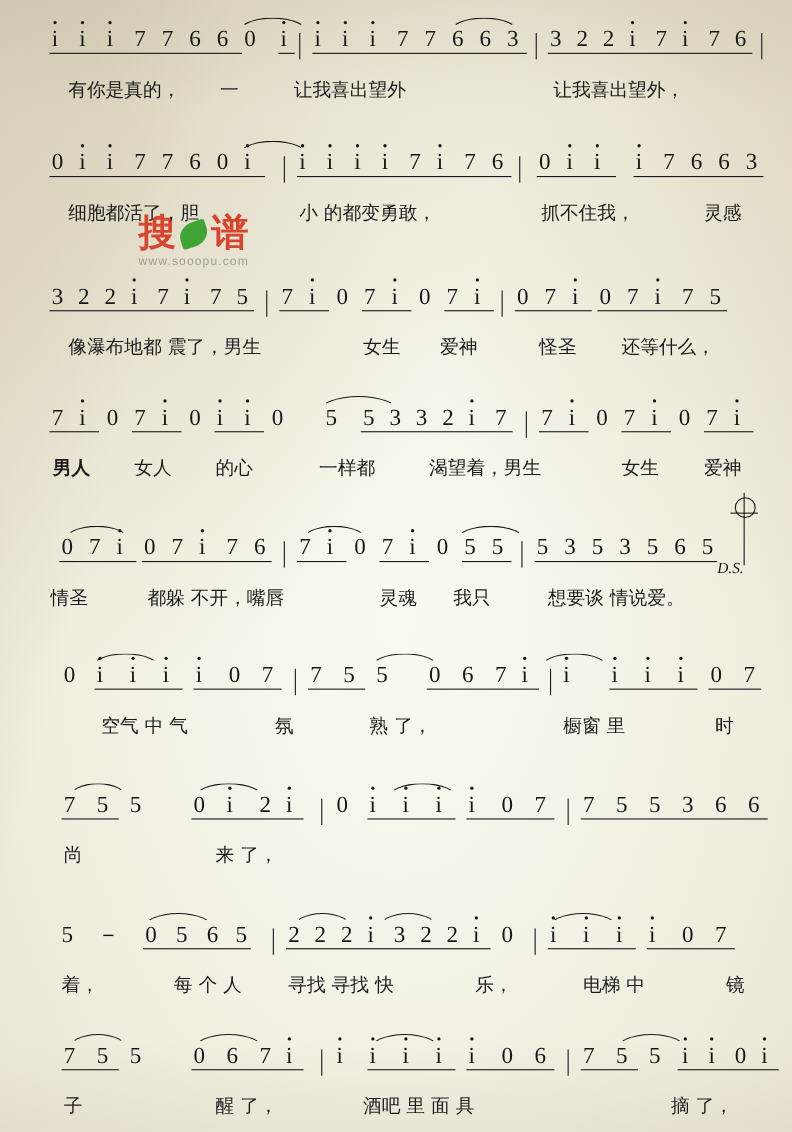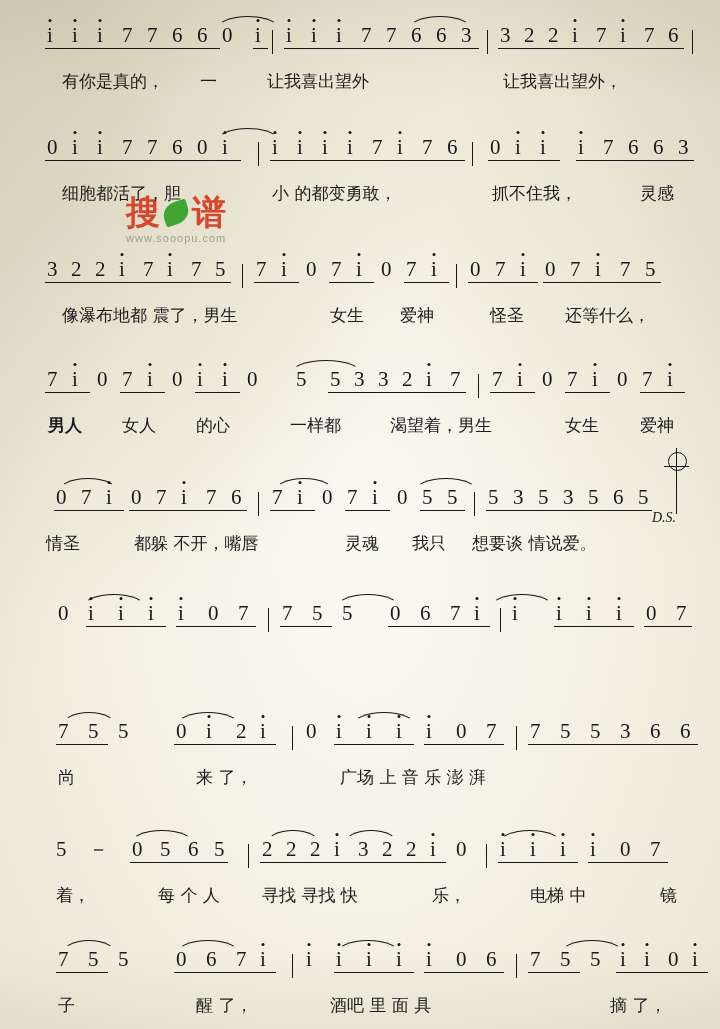--- a/index.html
+++ b/index.html
@@ -428,21 +428,21 @@
         <div class="circ"></div>
         <div class="h" style="top:6px;"></div>
         <div class="v" style="top:-12px; height:66px;"></div>
       </div>
     </div>
     <div class="lyrics" style="top:56px; height:24px;">
       <div class="lyr" style="left:46px;">情圣</div>
       <div class="lyr" style="left:134px;">都躲 不开，嘴唇</div>
       <div class="lyr" style="left:345px;">灵魂</div>
       <div class="lyr" style="left:412px;">我只</div>
-      <div class="lyr" style="left:472px;">想要谈 情说爱。</div>
+      <div class="lyr" style="left:498px;">想要谈 情说爱。</div>
     </div>
     <div class="ds-mark" style="left:652px; top:34px;">D.S.</div>
   </div>
 
   <div class="system" style="top:592px;">
     <div class="barline-row">
       <div class="slur" style="left:82px; top:2px; width:62px;"></div>
       <div class="slur" style="left:336px; top:2px; width:62px;"></div>
       <div class="slur" style="left:490px; top:2px; width:62px;"></div>
       <div class="note" style="left:58px;">0</div>
@@ -469,20 +469,27 @@
 
       <div class="note" style="left:512px;"><span class="ov">i<span class="ovdot"></span></span></div>
       <div class="note" style="left:556px;"><span class="ov">i<span class="ovdot"></span></span></div>
       <div class="note" style="left:586px;"><span class="ov">i<span class="ovdot"></span></span></div>
       <div class="note" style="left:616px;"><span class="ov">i<span class="ovdot"></span></span></div>
       <div class="note" style="left:646px;">0</div>
       <div class="note" style="left:676px;">7</div>
       <div class="underline" style="left:554px; top:34px; width:80px;"></div>
       <div class="underline" style="left:644px; top:34px; width:48px;"></div>
     </div>
+    <div class="lyrics" style="top:56px; height:24px;">
+      <div class="lyr" style="left:92px;">空气 中 气</div>
+      <div class="lyr" style="left:250px;">氛</div>
+      <div class="lyr" style="left:336px;">熟 了，</div>
+      <div class="lyr" style="left:512px;">橱窗 里</div>
+      <div class="lyr" style="left:650px;">时</div>
+    </div>
   </div>
 
   <div class="system" style="top:710px;">
     <div class="barline-row">
       <div class="slur" style="left:62px; top:2px; width:52px;"></div>
       <div class="slur" style="left:176px; top:2px; width:62px;"></div>
       <div class="slur" style="left:352px; top:2px; width:62px;"></div>
       <div class="note" style="left:58px;">7</div>
       <div class="note" style="left:88px;">5</div>
       <div class="note" style="left:118px;">5</div>
@@ -509,21 +516,20 @@
       <div class="note" style="left:560px;">5</div>
       <div class="note" style="left:590px;">5</div>
       <div class="note" style="left:620px;">3</div>
       <div class="note" style="left:650px;">6</div>
       <div class="note" style="left:680px;">6</div>
       <div class="underline" style="left:528px; top:34px; width:170px;"></div>
     </div>
     <div class="lyrics" style="top:56px; height:24px;">
       <div class="lyr" style="left:58px;">尚</div>
       <div class="lyr" style="left:196px;">来 了，</div>
-      <div class="lyr" style="left:340px;">广场 上 音 乐 澎 湃</div>
     </div>
   </div>
 
   <div class="system" style="top:828px;">
     <div class="barline-row">
       <div class="slur" style="left:130px; top:2px; width:62px;"></div>
       <div class="slur" style="left:266px; top:2px; width:52px;"></div>
       <div class="slur" style="left:344px; top:2px; width:52px;"></div>
       <div class="slur" style="left:498px; top:2px; width:62px;"></div>
       <div class="note" style="left:56px;">5</div>

